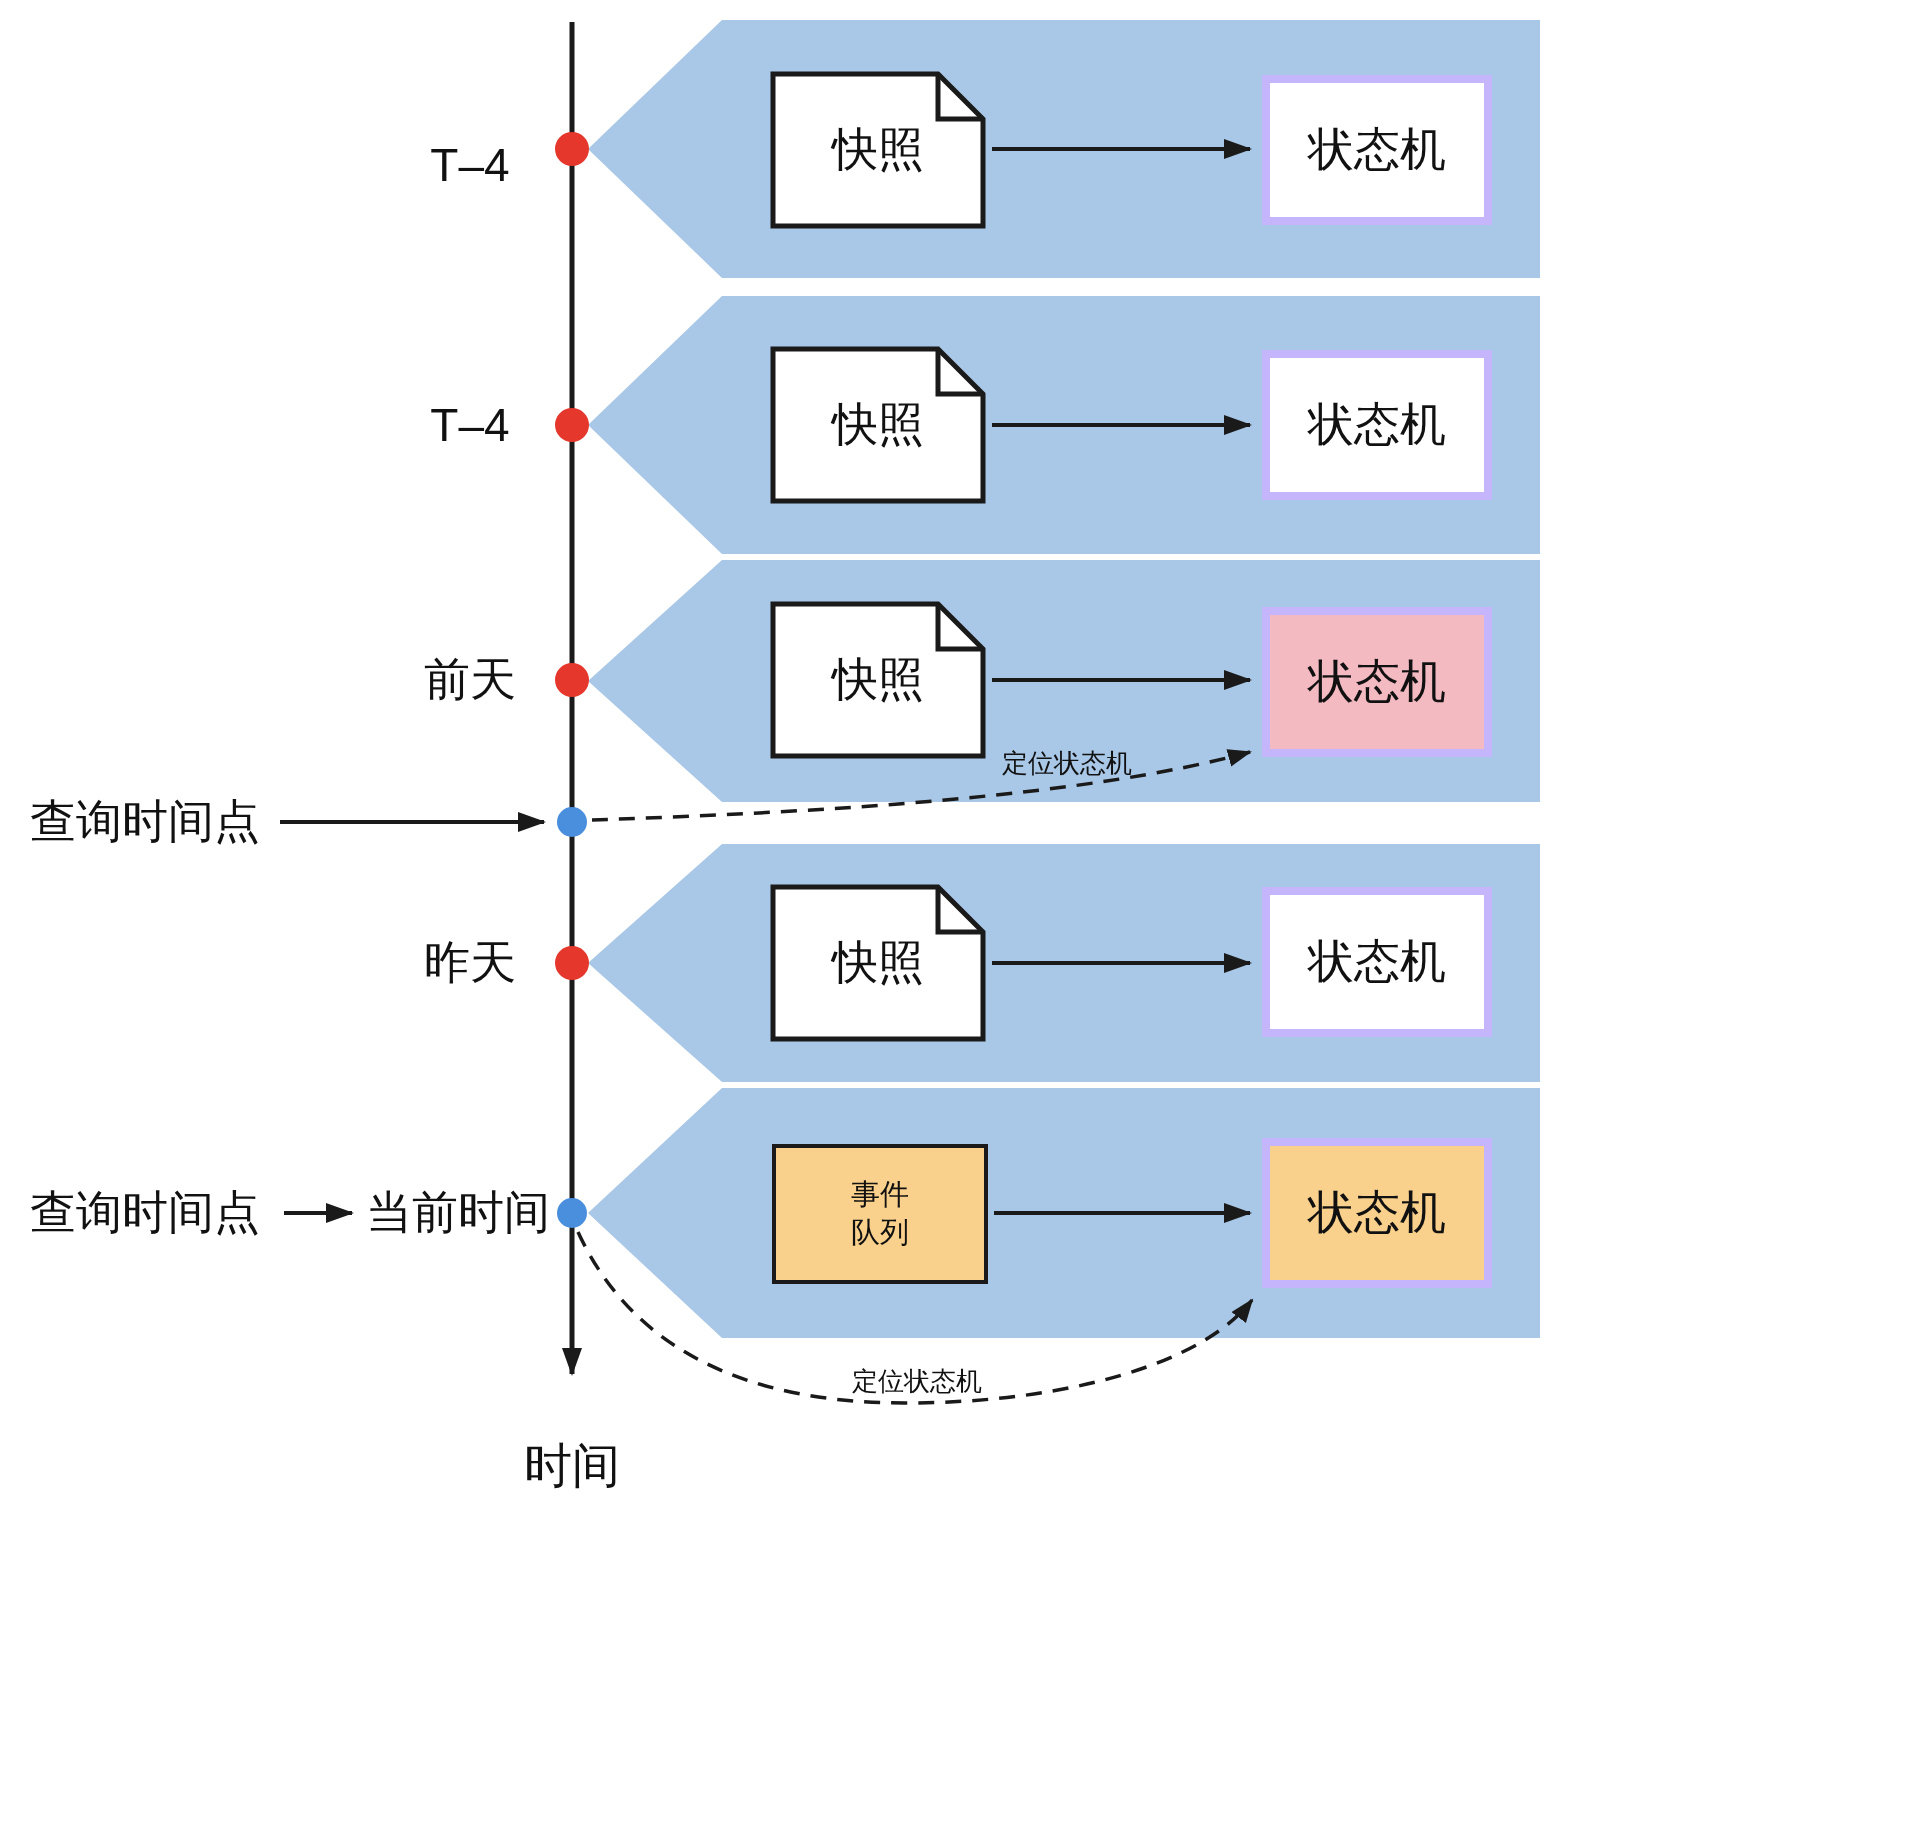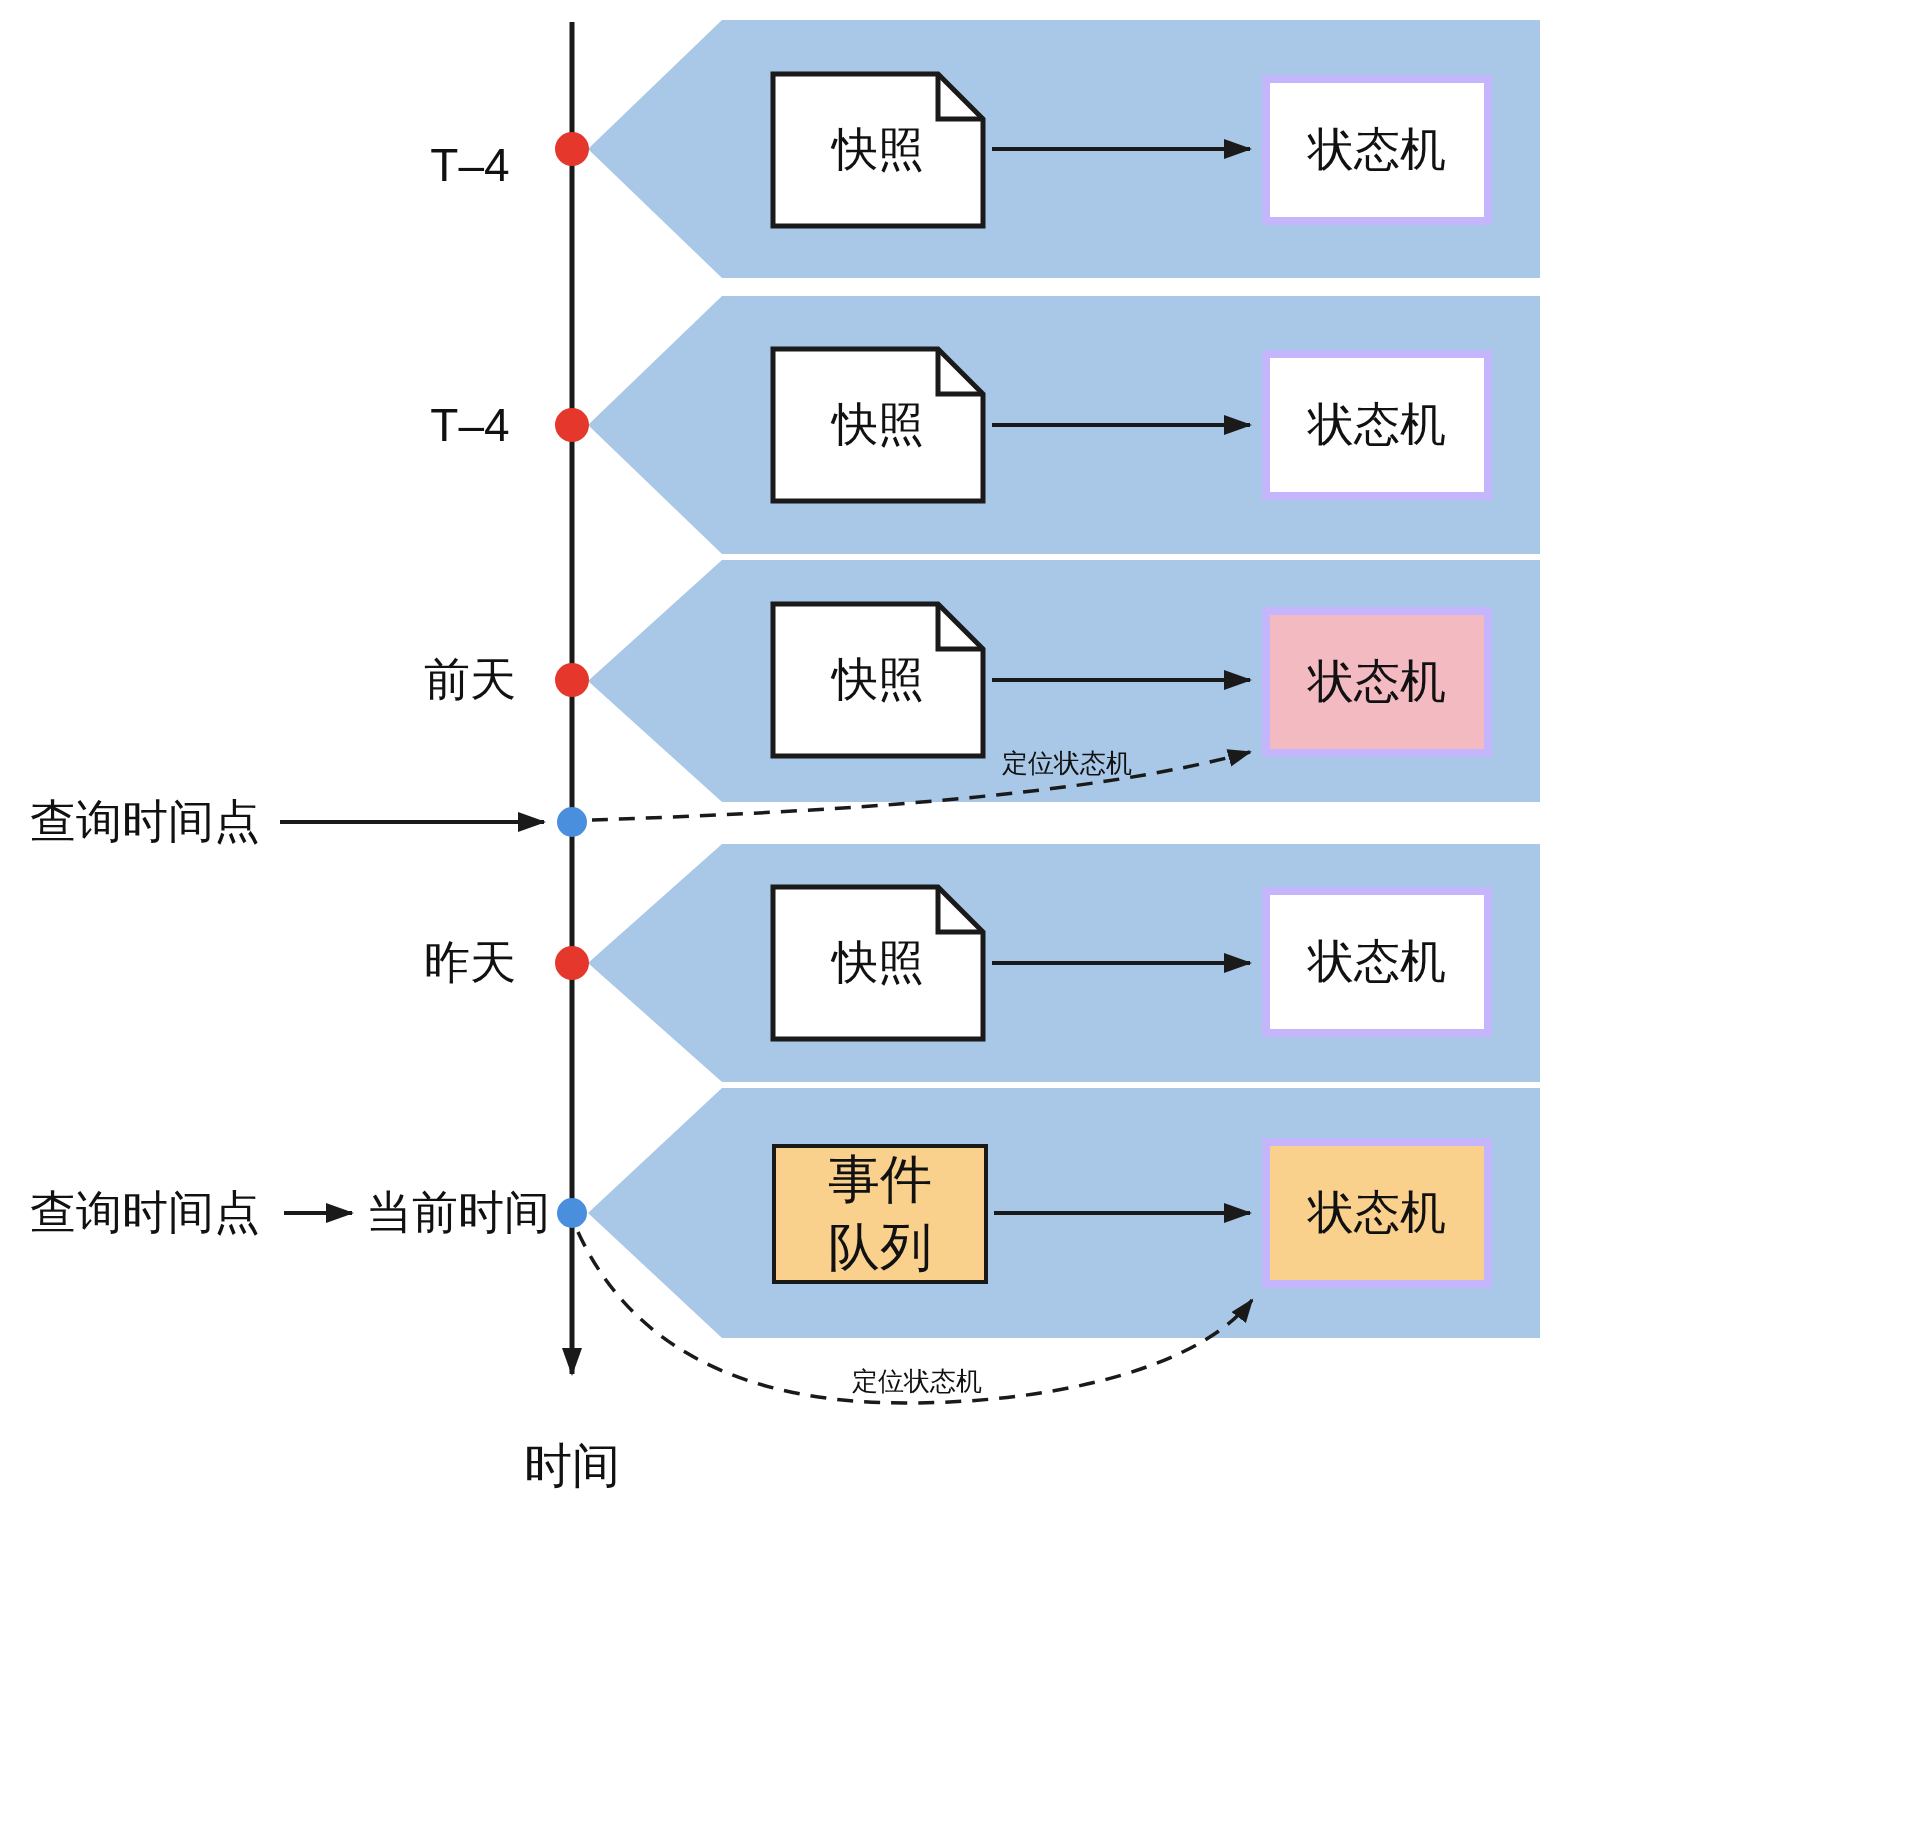--- a/index.html
+++ b/index.html
@@ -35,21 +35,21 @@
     background:#ffffff;border:8px solid #c4b5fd;box-sizing:border-box;
     display:flex;align-items:center;justify-content:center;
     font-size:46px;font-weight:500;
   }
   .stateBox.pink{background:#f4bac2;}
   .stateBox.orange{background:#f9d08c;}
   .queueBox{
     position:absolute;left:772px;top:1144px;width:216px;height:140px;z-index:2;
     background:#f9d08c;border:4px solid #1a1a1a;box-sizing:border-box;
     display:flex;align-items:center;justify-content:center;
-    font-size:52px;font-weight:500;line-height:1.3;text-align:center;
+    font-size:29px;font-weight:500;line-height:1.3;text-align:center;
     white-space:pre-line;
   }
   .label{
     position:absolute;z-index:2;font-size:46px;font-weight:500;
     display:flex;align-items:center;justify-content:center;
   }
   .curveLabel{
     position:absolute;z-index:2;font-size:26px;font-weight:500;
   }
 </style>

